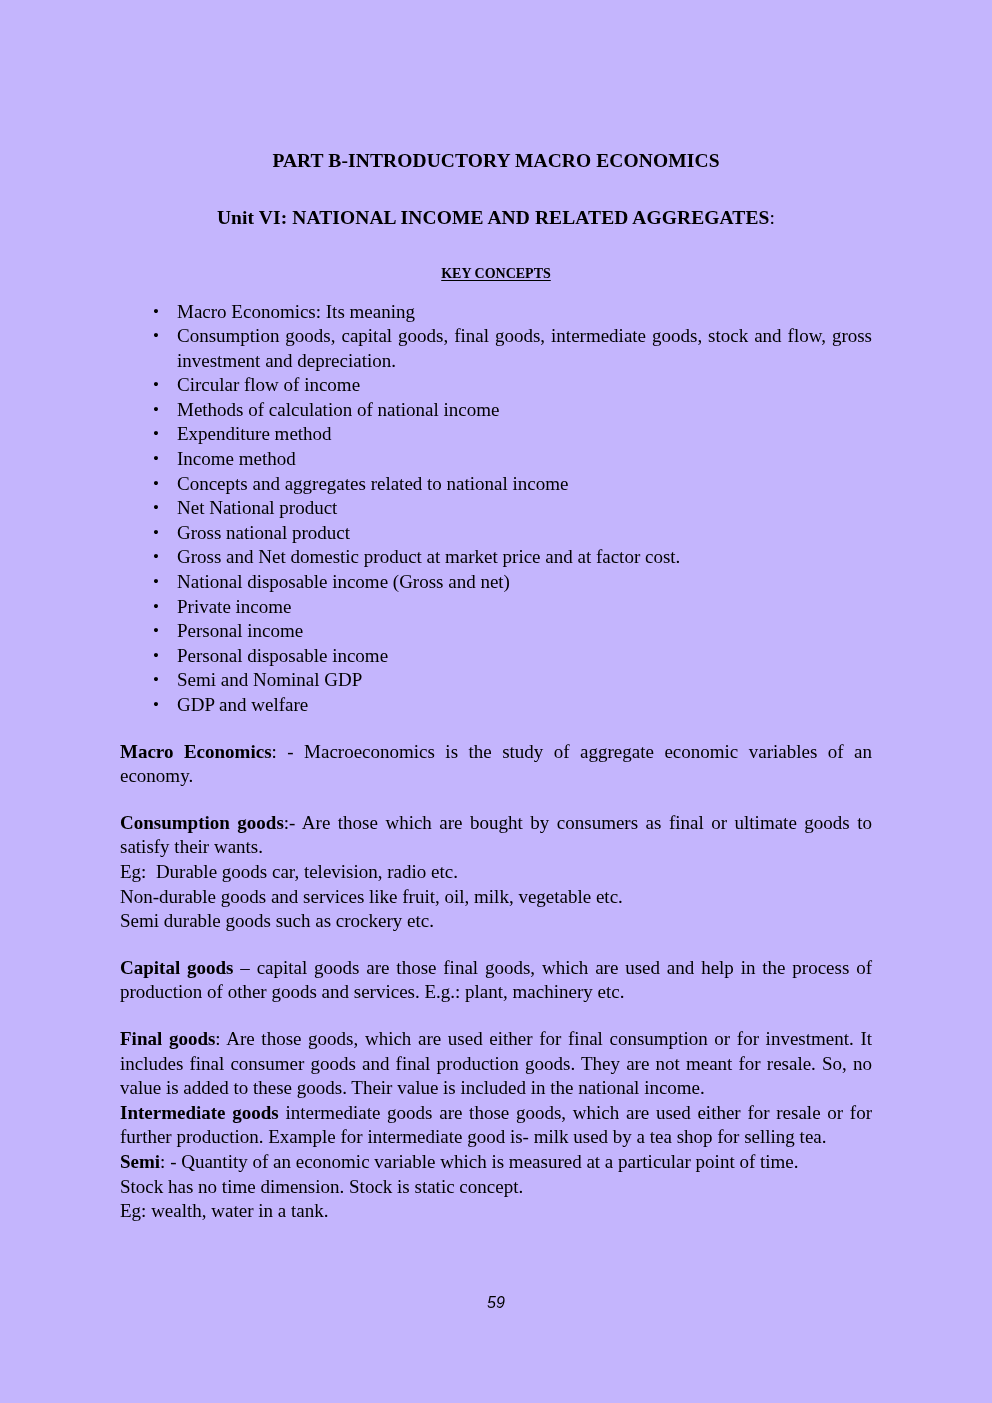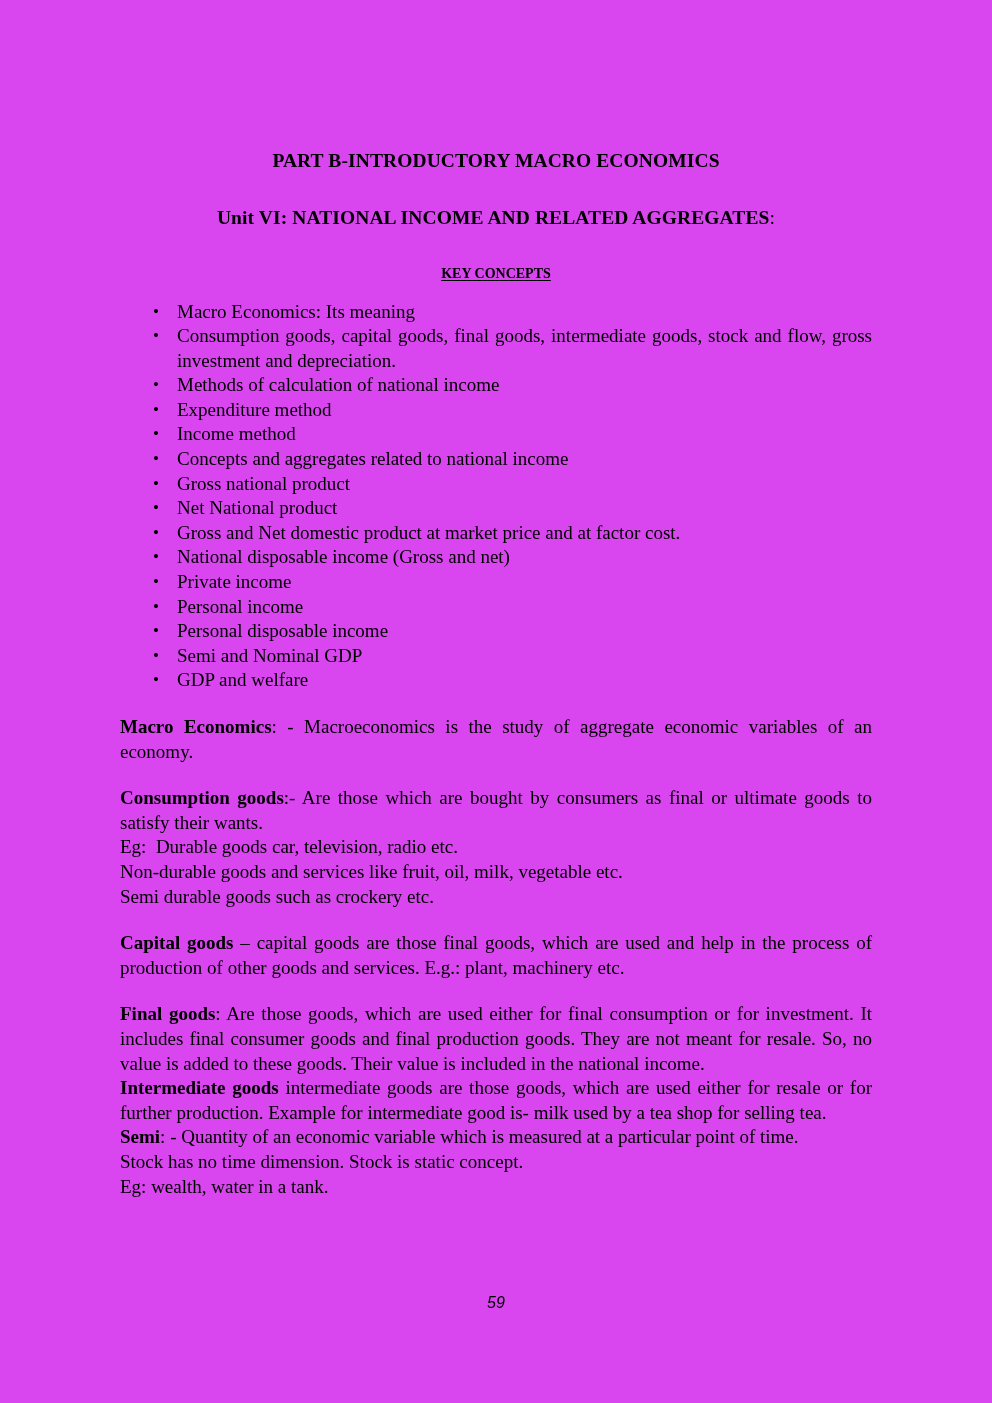--- a/index.html
+++ b/index.html
@@ -14,21 +14,21 @@
     font-family: "Liberation Serif", "DejaVu Serif", serif;
     color: #000000;
     -webkit-font-smoothing: antialiased;
   }
   .page {
     position: absolute;
     left: 0;
     top: 0;
     width: 992px;
     height: 1403px;
-    background: #d946ef;
+    background: #c4b5fd;
     overflow: hidden;
   }
   .content {
     position: absolute;
     left: 120px;
     top: 146px;
     width: 752px;
   }
   .doc-title {
     font-size: 19.5px;
@@ -128,26 +128,27 @@
 
     <h1 class="doc-title">PART B-INTRODUCTORY MACRO ECONOMICS</h1>
 
     <h2 class="doc-subtitle"><span>Unit VI: NATIONAL INCOME AND RELATED AGGREGATES</span><span class="plain">:</span></h2>
 
     <h3 class="section-heading">KEY CONCEPTS</h3>
 
     <ul class="key-list">
       <li>Macro Economics:    Its meaning</li>
       <li>Consumption goods, capital goods, final goods, intermediate goods, stock and flow, gross investment and depreciation.</li>
+      <li class="single">Circular flow of income</li>
       <li class="single">Methods of calculation of national income</li>
       <li class="single">Expenditure method</li>
       <li class="single">Income method</li>
       <li class="single">Concepts and aggregates related to national income</li>
+      <li class="single">Net National product</li>
       <li class="single">Gross national product</li>
-      <li class="single">Net National product</li>
       <li class="single">Gross and Net domestic product at market price and at factor cost.</li>
       <li class="single">National disposable income (Gross and net)</li>
       <li class="single">Private income</li>
       <li class="single">Personal income</li>
       <li class="single">Personal disposable income</li>
       <li class="single">Semi and Nominal GDP</li>
       <li class="single">GDP and welfare</li>
     </ul>
 
     <p class="para"><span class="lead">Macro Economics</span><span>: -  Macroeconomics is the study of aggregate economic variables of an economy.</span></p>

